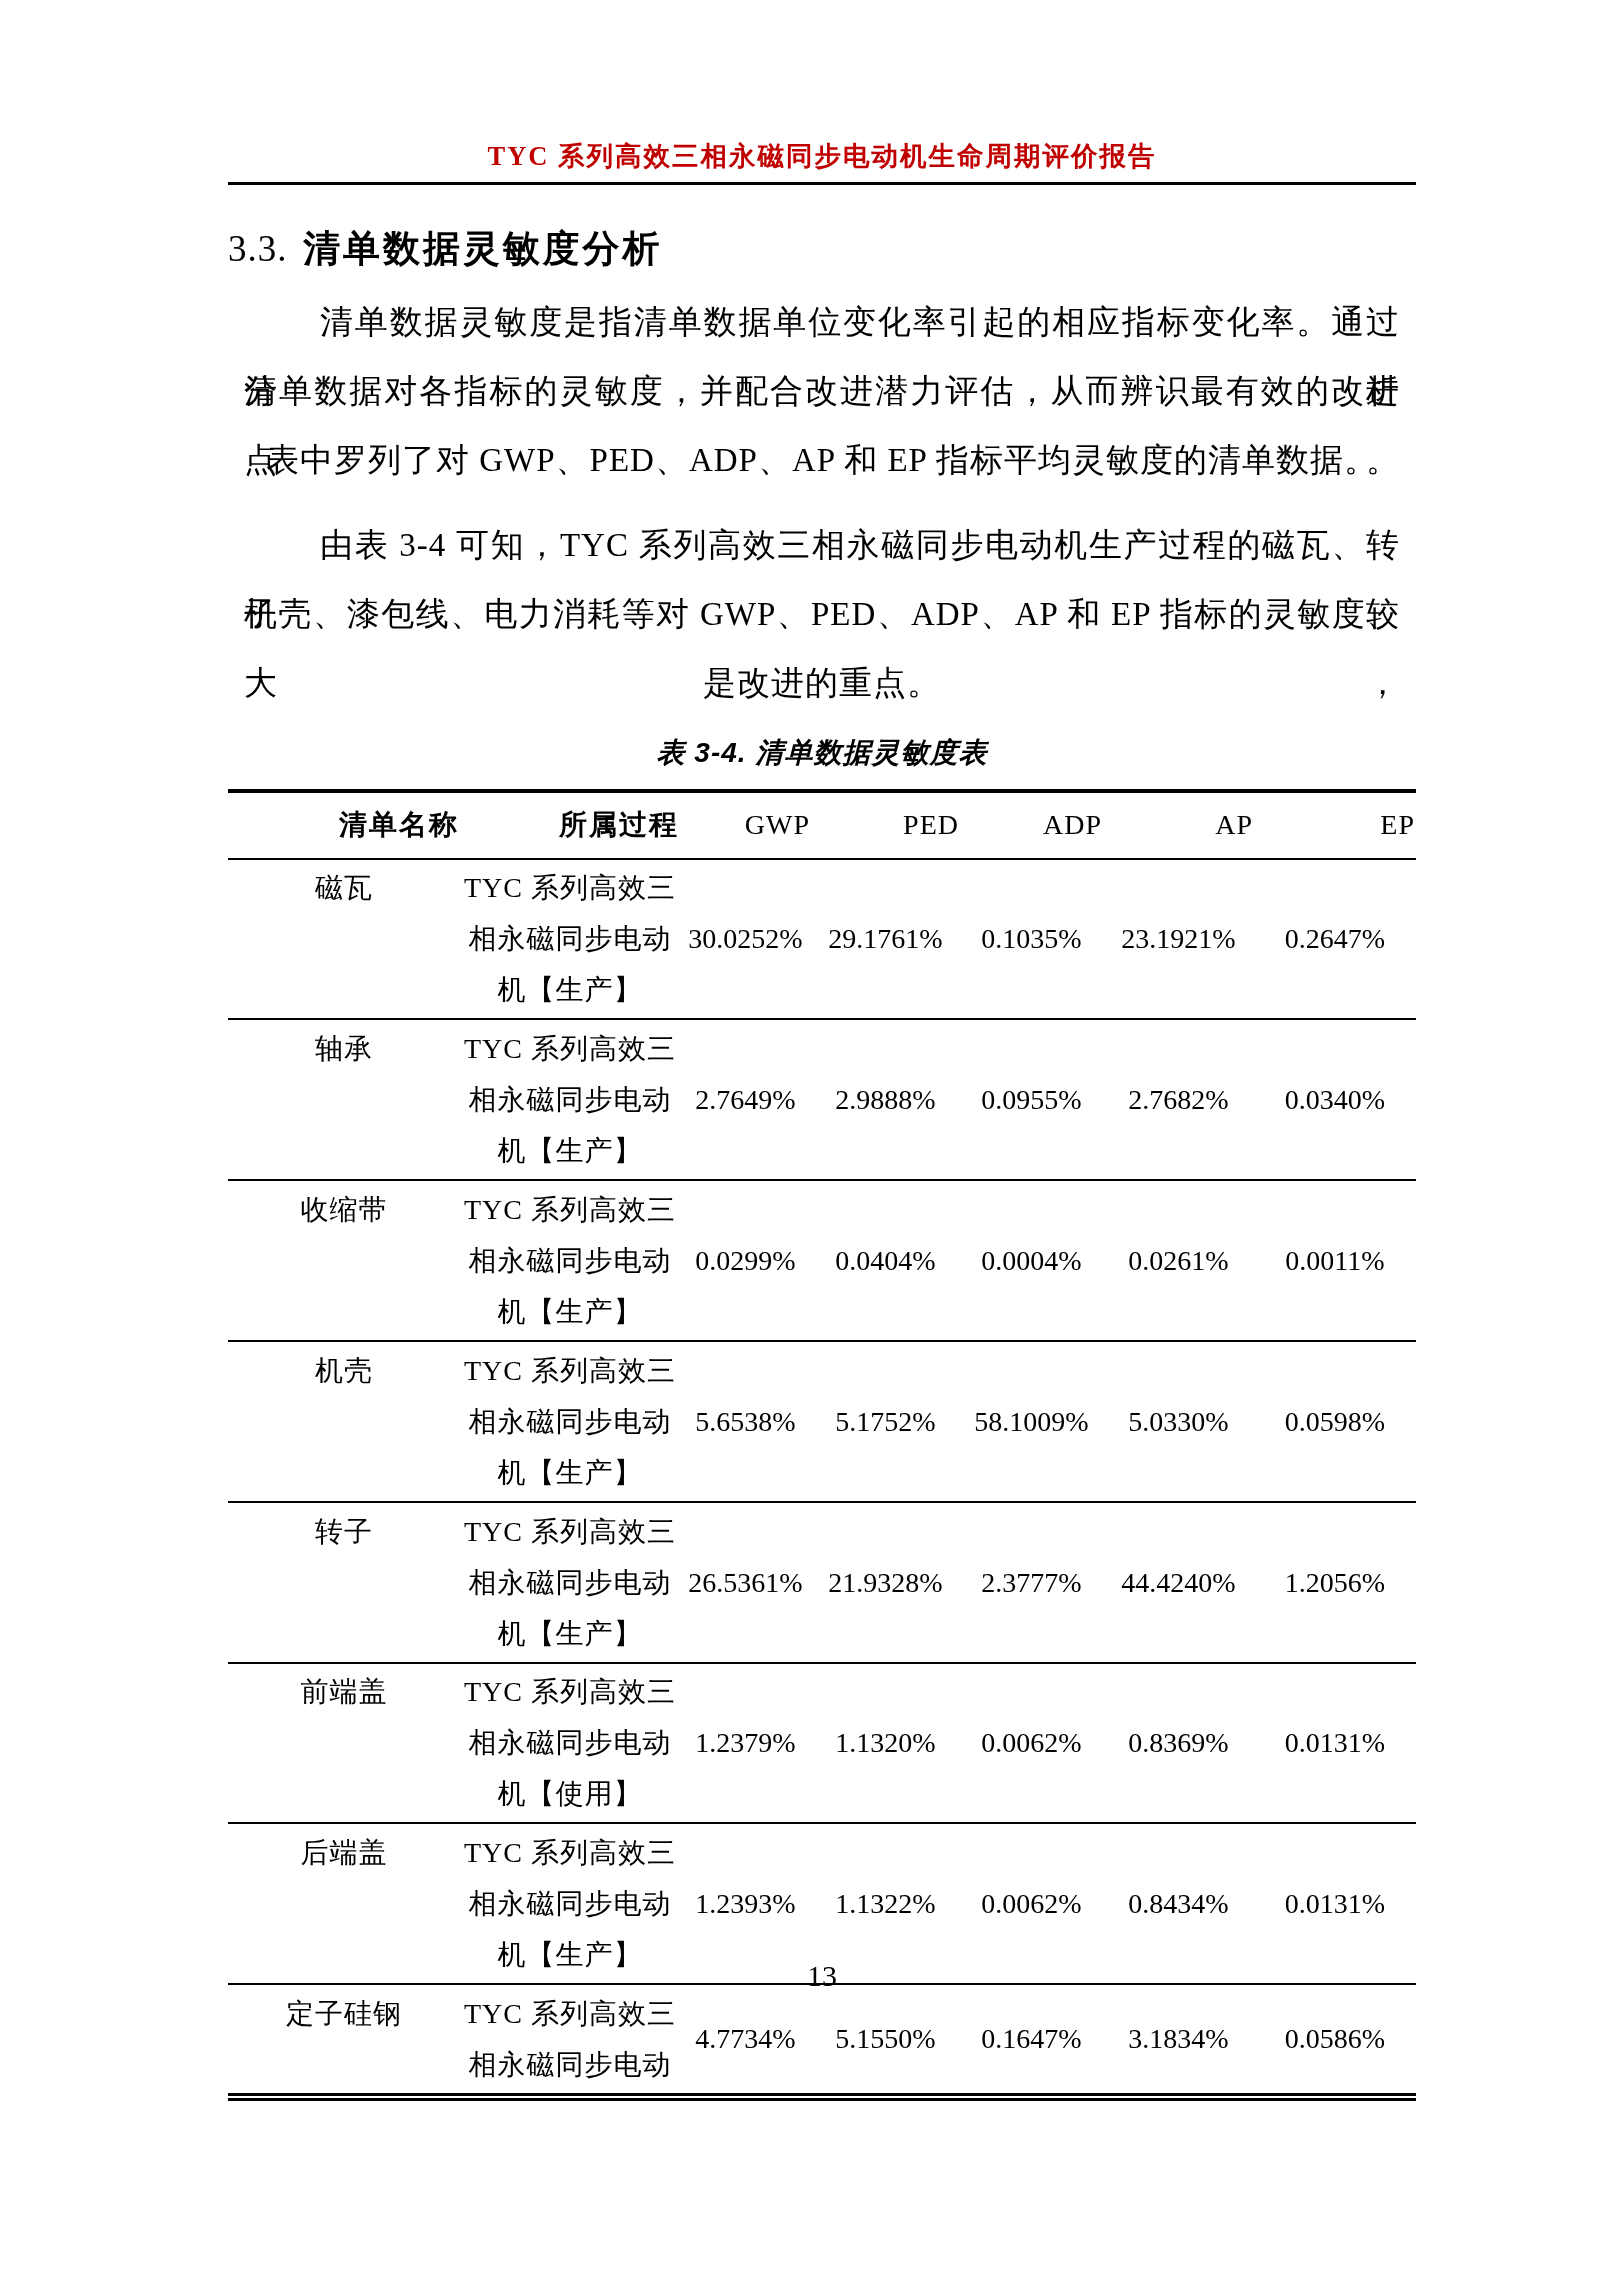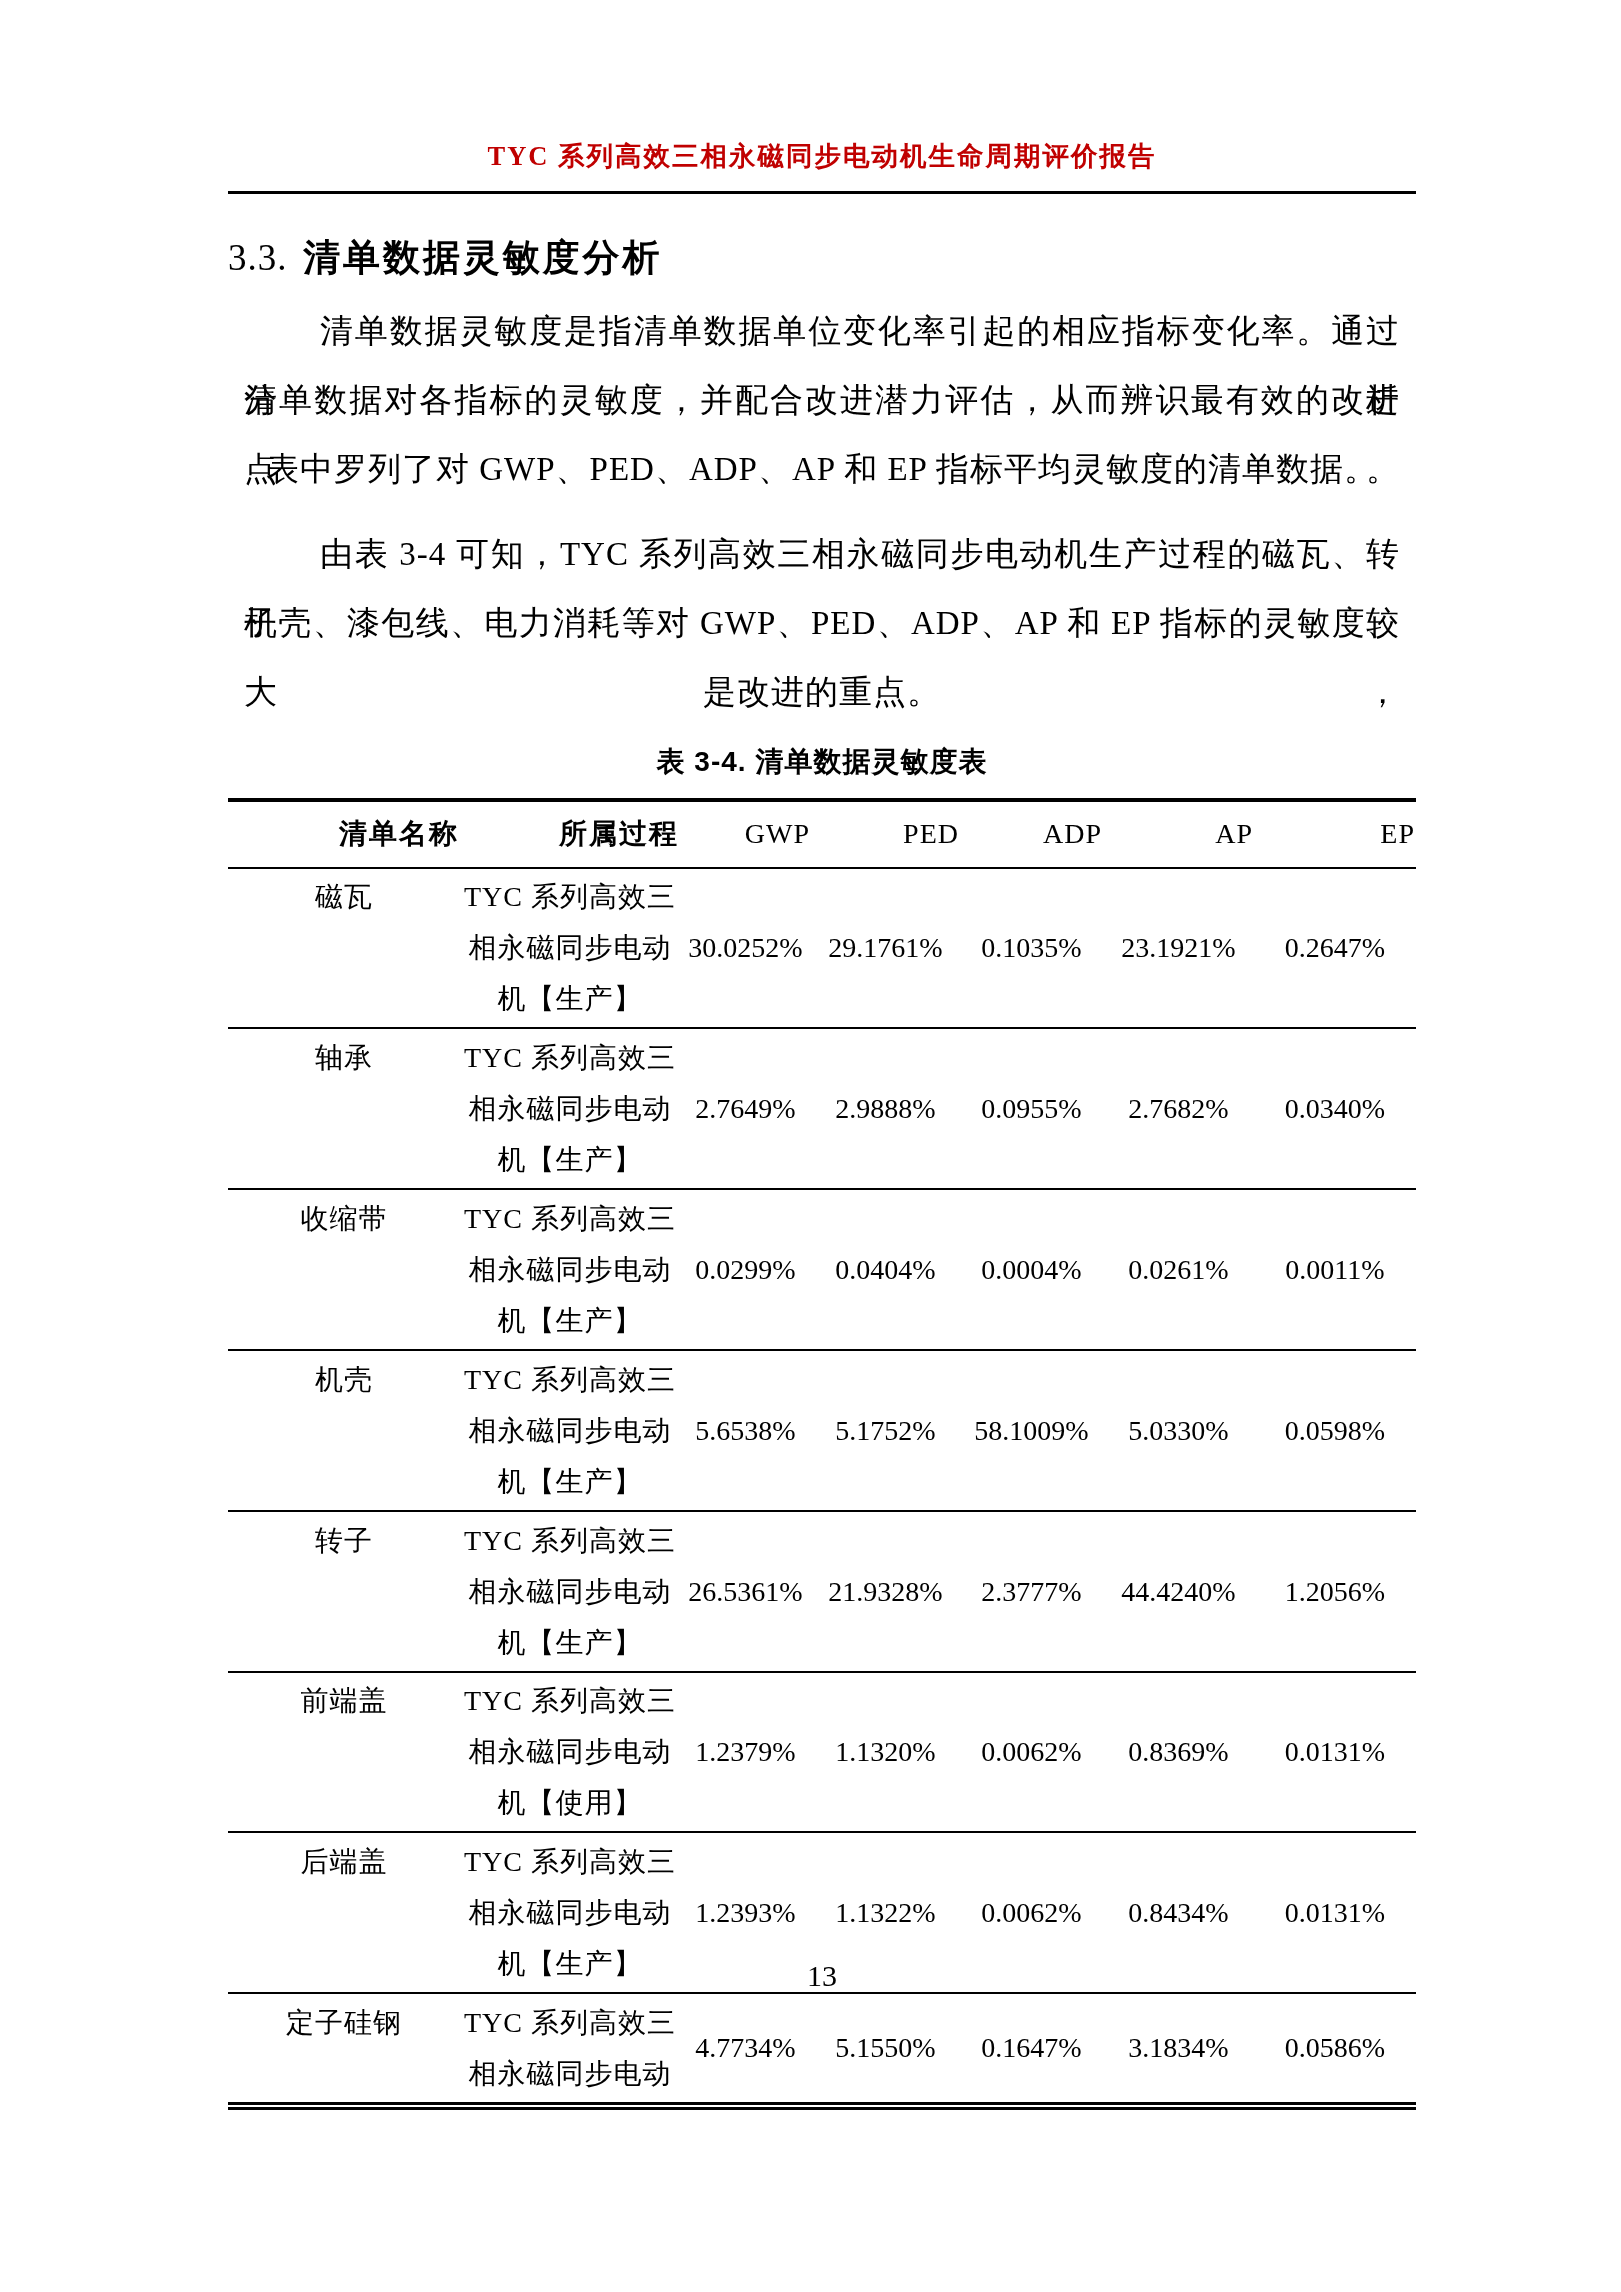--- a/index.html
+++ b/index.html
@@ -15,21 +15,21 @@
     position:absolute; left:228px; top:0; width:1188px;
   }
   
   .doc-header {
     margin-top:140px;
     text-align:center;
     font-size:26.5px;
     font-weight:700;
     line-height:33px;
     letter-spacing:2px;
-    padding-bottom:18px;
+    padding-bottom:9px;
     border-bottom:3.9px solid #000;
   }
   
   .section-heading { margin-top:40px; font-size:37px; line-height:47px; white-space:nowrap; }
   .section-number { font-weight:400; letter-spacing:1px; }
   .section-title {
     font-family:"Liberation Sans","DejaVu Sans",sans-serif;
     font-weight:700; margin-left:15.7px; letter-spacing:2.9px;
   }
   
@@ -39,20 +39,21 @@
   .para-line.fill { text-align:justify; text-align-last:justify; }
   .para-line.indent { text-indent:76px; }
   
   .table-caption {
     margin-top:5.9px;
     text-align:center;
     font-family:"Liberation Sans","DejaVu Sans",sans-serif;
     font-weight:700;
     font-size:28px; line-height:37px;
     letter-spacing:1px;
+    font-style:italic;
   }
   
   table.sens {
     margin-top:17.6px;
     width:1188px; table-layout:fixed;
     border-spacing:0;
     border-top:4.9px solid #000;
     border-bottom:8.8px double #000;
     font-size:28px;
   }

